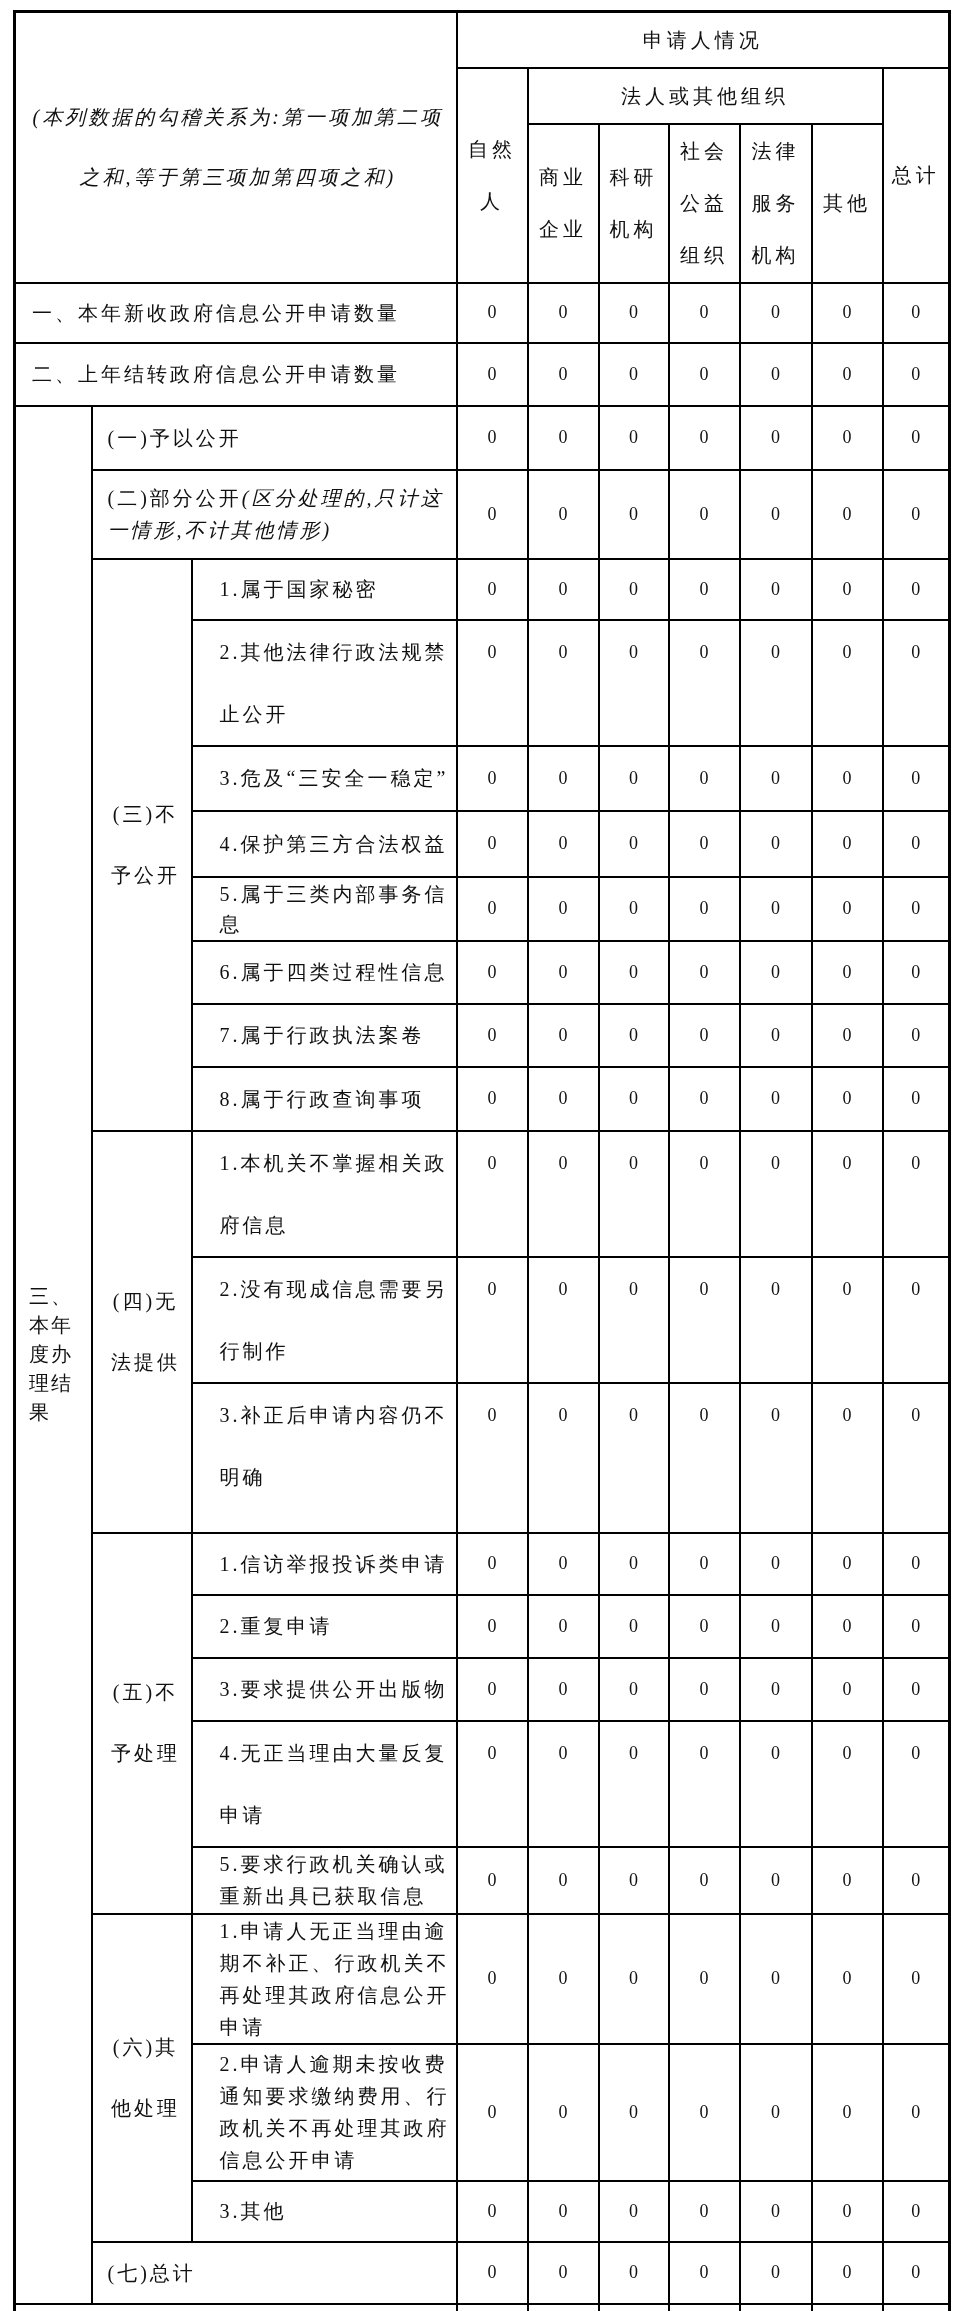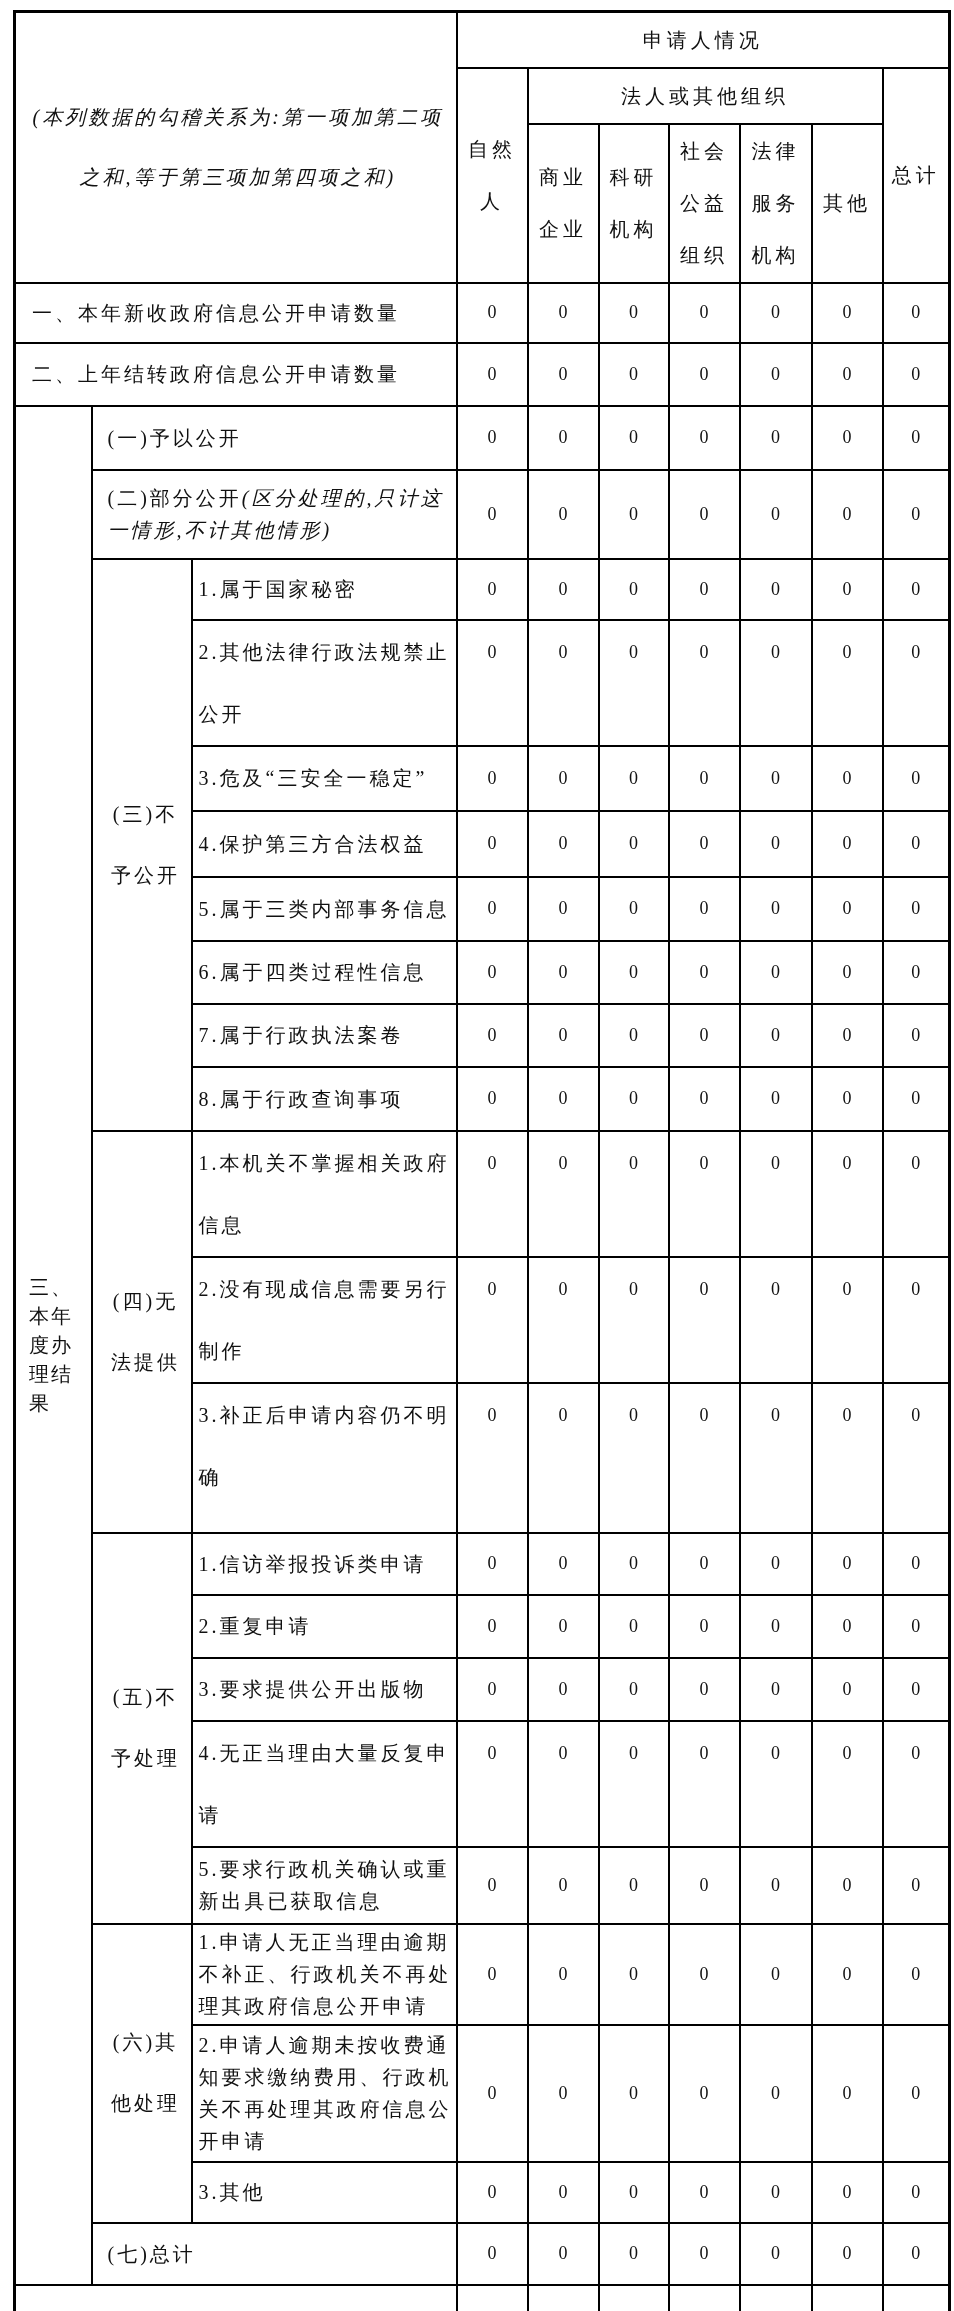--- a/index.html
+++ b/index.html
@@ -34,21 +34,21 @@
   td.note{
     font-style:italic;
     line-height:60px;
     padding:0 12px 0 16px;
     text-align:center;
   }
   
   td.lab{text-align:left;padding:0 2px 0 10px;line-height:30px;}
   td.l1{padding-left:16px;}
   td.l2{padding-left:15px;}
-  td.l3{padding-left:6px;}
+  td.l3{padding-left:27px;}
   
   td.vlab{
     text-align:left;
     padding:0 8px 0 13px;
     line-height:29px;
     letter-spacing:2px;
   }
   
   td.glab{
     text-align:center;
@@ -296,21 +296,21 @@
   <tr class="wide" style="height:124px">
     <td class="lab l3">4.无正当理由大量反复申请</td>
   <td class="v">0</td>
         <td class="v">0</td>
         <td class="v">0</td>
         <td class="v">0</td>
         <td class="v">0</td>
         <td class="v">0</td>
         <td class="v">0</td>
       </tr>
-  <tr class="tight" style="height:77px">
+  <tr class="tight" style="height:67px">
     <td class="lab l3">5.要求行政机关确认或重新出具已获取信息</td>
   <td class="v">0</td>
         <td class="v">0</td>
         <td class="v">0</td>
         <td class="v">0</td>
         <td class="v">0</td>
         <td class="v">0</td>
         <td class="v">0</td>
       </tr>
 

